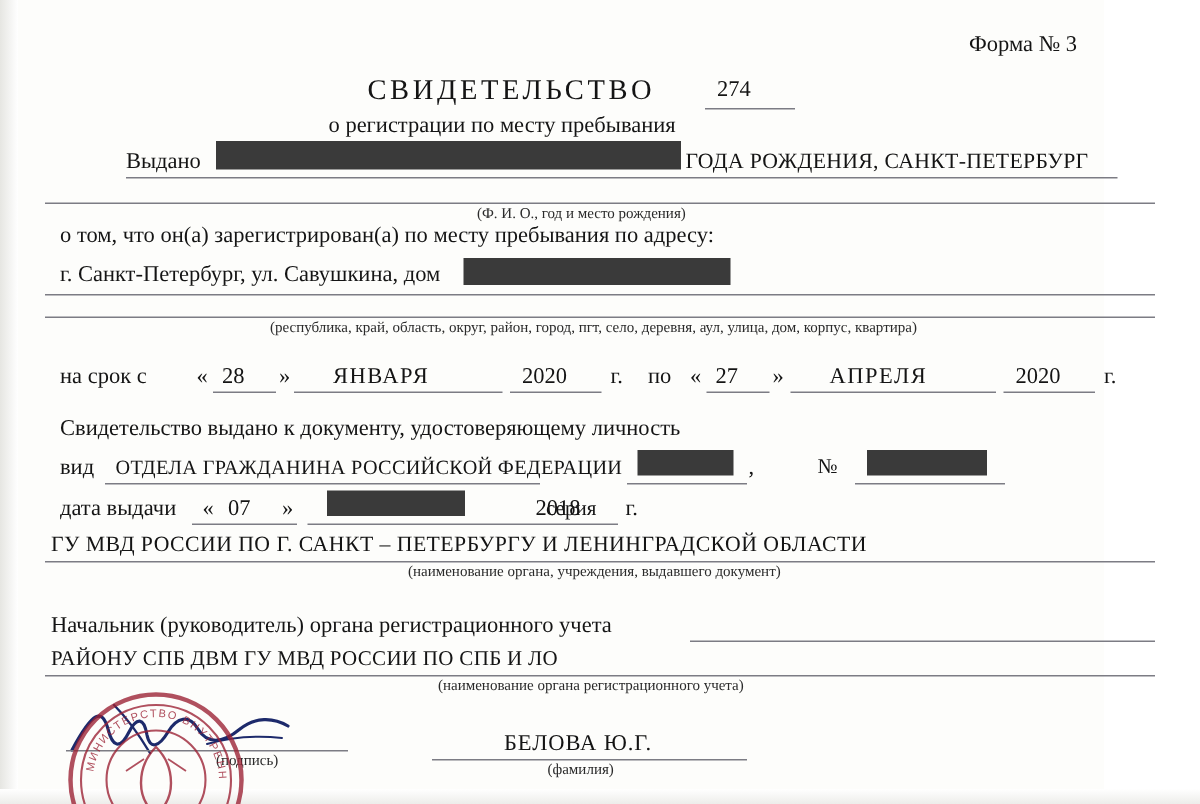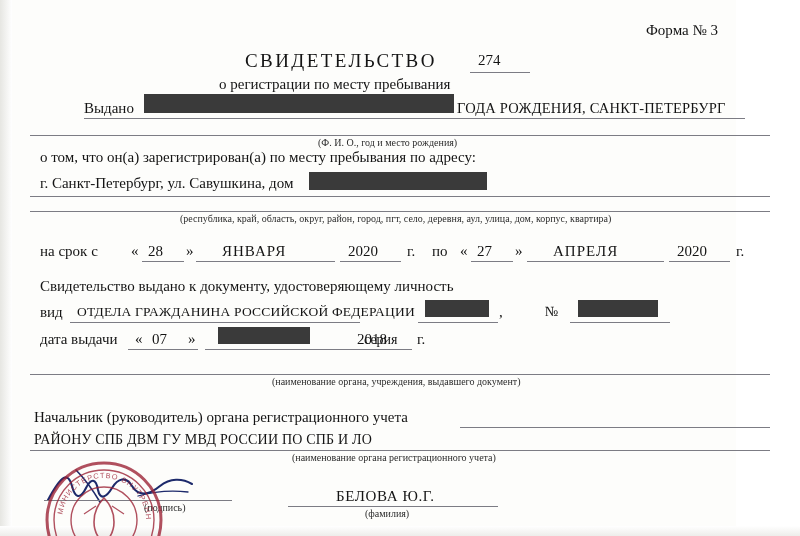--- a/index.html
+++ b/index.html
@@ -241,20 +241,21 @@
   <div class="t" id="issue-q1">«</div>
   <div class="t" id="issue-day">07</div>
   <div class="t" id="issue-q2">»</div>
   <div class="rule" id="issue-day-rule"></div>
   <div class="redact" id="issue-month-redact"></div>
   <div class="rule" id="issue-month-rule"></div>
   <div class="t" id="issue-year">2018</div>
   <div class="rule" id="issue-year-rule"></div>
   <div class="t" id="issue-g">г.</div>
 
+  <div class="t" id="authority-line">ГУ  МВД  РОССИИ  ПО  Г. САНКТ – ПЕТЕРБУРГУ  И  ЛЕНИНГРАДСКОЙ ОБЛАСТИ</div>
   <div class="rule" id="authority-rule"></div>
   <div class="caption" id="cap-authority">(наименование органа, учреждения, выдавшего документ)</div>
 
   <div class="t" id="chief-label">Начальник (руководитель) органа регистрационного учета</div>
   <div class="rule" id="chief-rule1"></div>
   <div class="t" id="chief-org2">РАЙОНУ СПБ ДВМ  ГУ  МВД РОССИИ  ПО СПБ  И  ЛО</div>
   <div class="rule" id="chief-rule2"></div>
   <div class="caption" id="cap-reg-org">(наименование органа регистрационного учета)</div>
 
   <svg id="signature-mark" viewBox="0 0 190 42">

